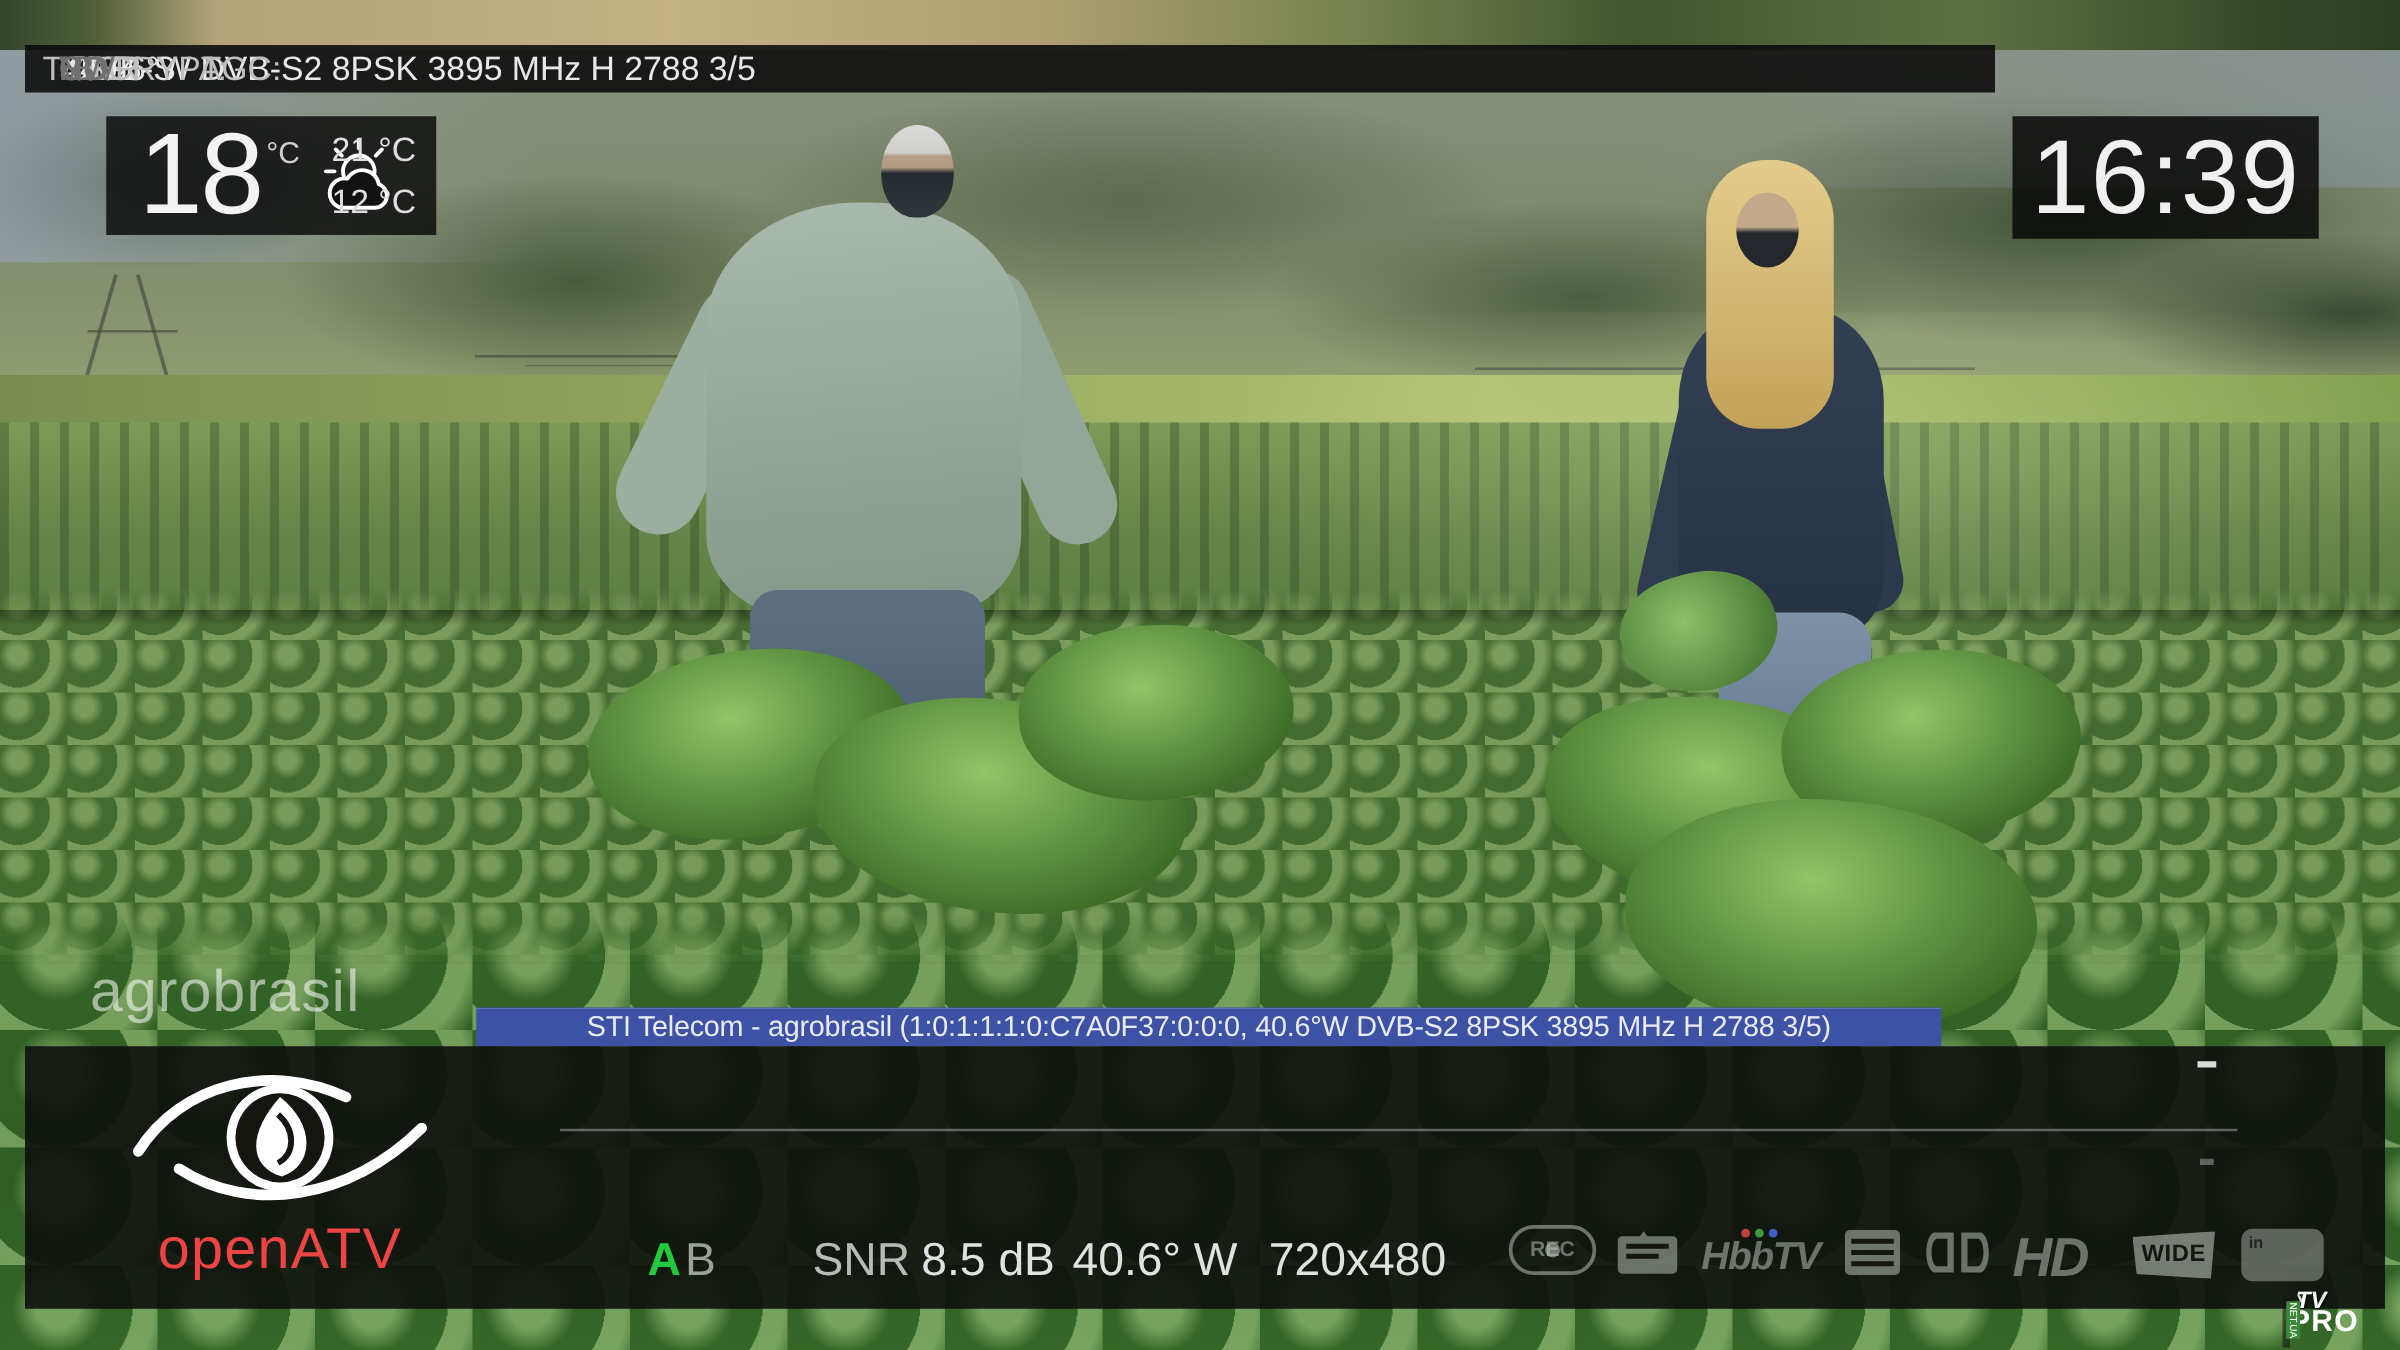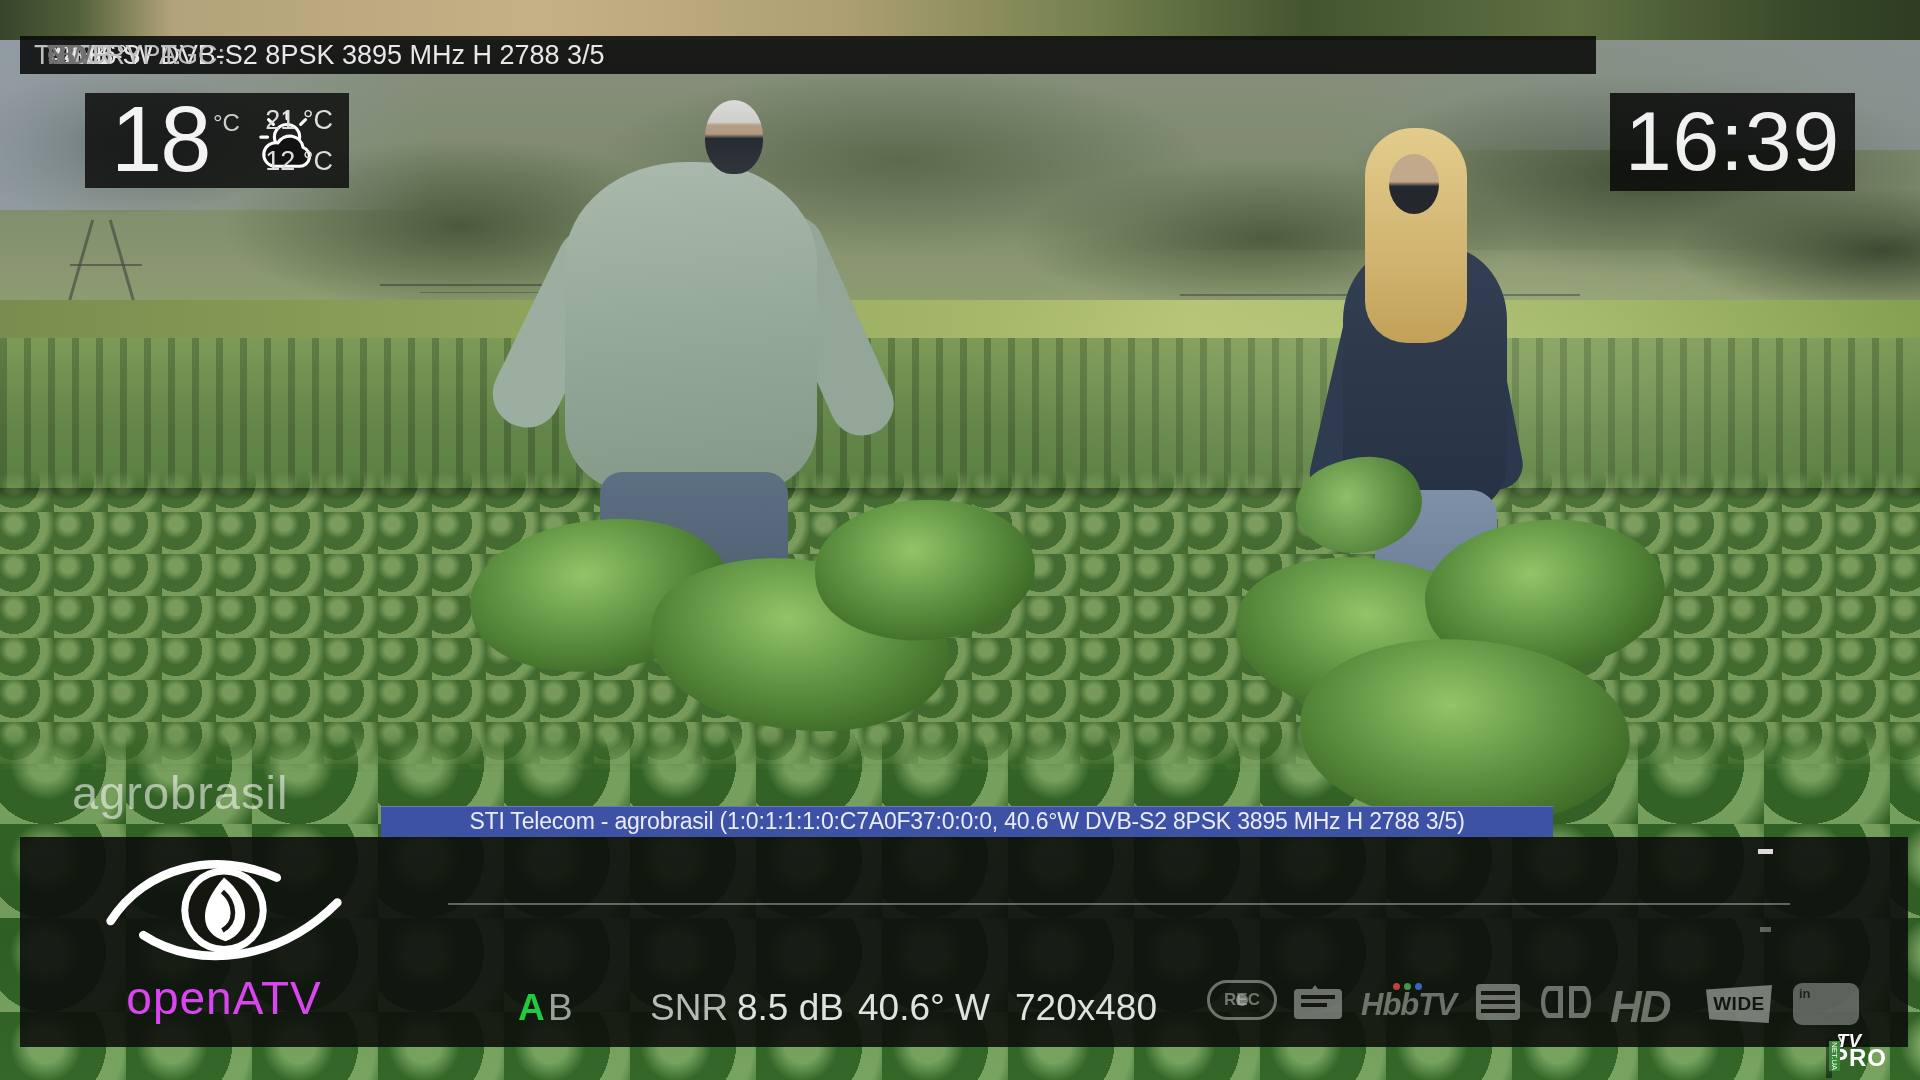--- a/index.html
+++ b/index.html
@@ -123,21 +123,21 @@
   .watermark{left:72px;top:765px;font-size:47px;font-weight:300;
     color:rgba(255,255,255,.55);letter-spacing:1px;}
 
   .svcbar{left:381px;top:806px;width:1172px;height:31px;background:#3d51a5;
     color:#e9ecf8;font-size:23px;text-align:center;line-height:30px;
     letter-spacing:-0.2px;box-shadow:inset 0 1px 0 rgba(255,255,255,.25);}
 
   .panel{left:20px;top:837px;width:1888px;height:210px;background:rgba(13,15,12,.9);}
   .panel .eye{left:58px;top:8px;width:292px;height:132px;}
   .panel .brand{left:58px;top:134px;width:292px;text-align:center;font-size:46px;
-    font-weight:300;color:#d946ef;letter-spacing:1px;}
+    font-weight:300;color:#ef4444;letter-spacing:1px;}
   .sep{left:428px;top:66px;width:1342px;height:2px;background:rgba(225,225,225,.38);}
   .dash1{left:1738px;top:12px;width:15px;height:5px;background:#dcdcdc;}
   .dash2{left:1740px;top:90px;width:11px;height:5px;background:rgba(190,190,190,.45);}
 
   .st{top:150px;font-size:37px;color:#dfe3df;white-space:nowrap;}
   .st.lbl{color:#b5bcb5;}
   .st.a{left:498px;font-weight:700;}
   .st.b{left:528px;color:#9aa39a;}
   .st.snrl{left:630px;}
   .st.snrv{left:717px;}

